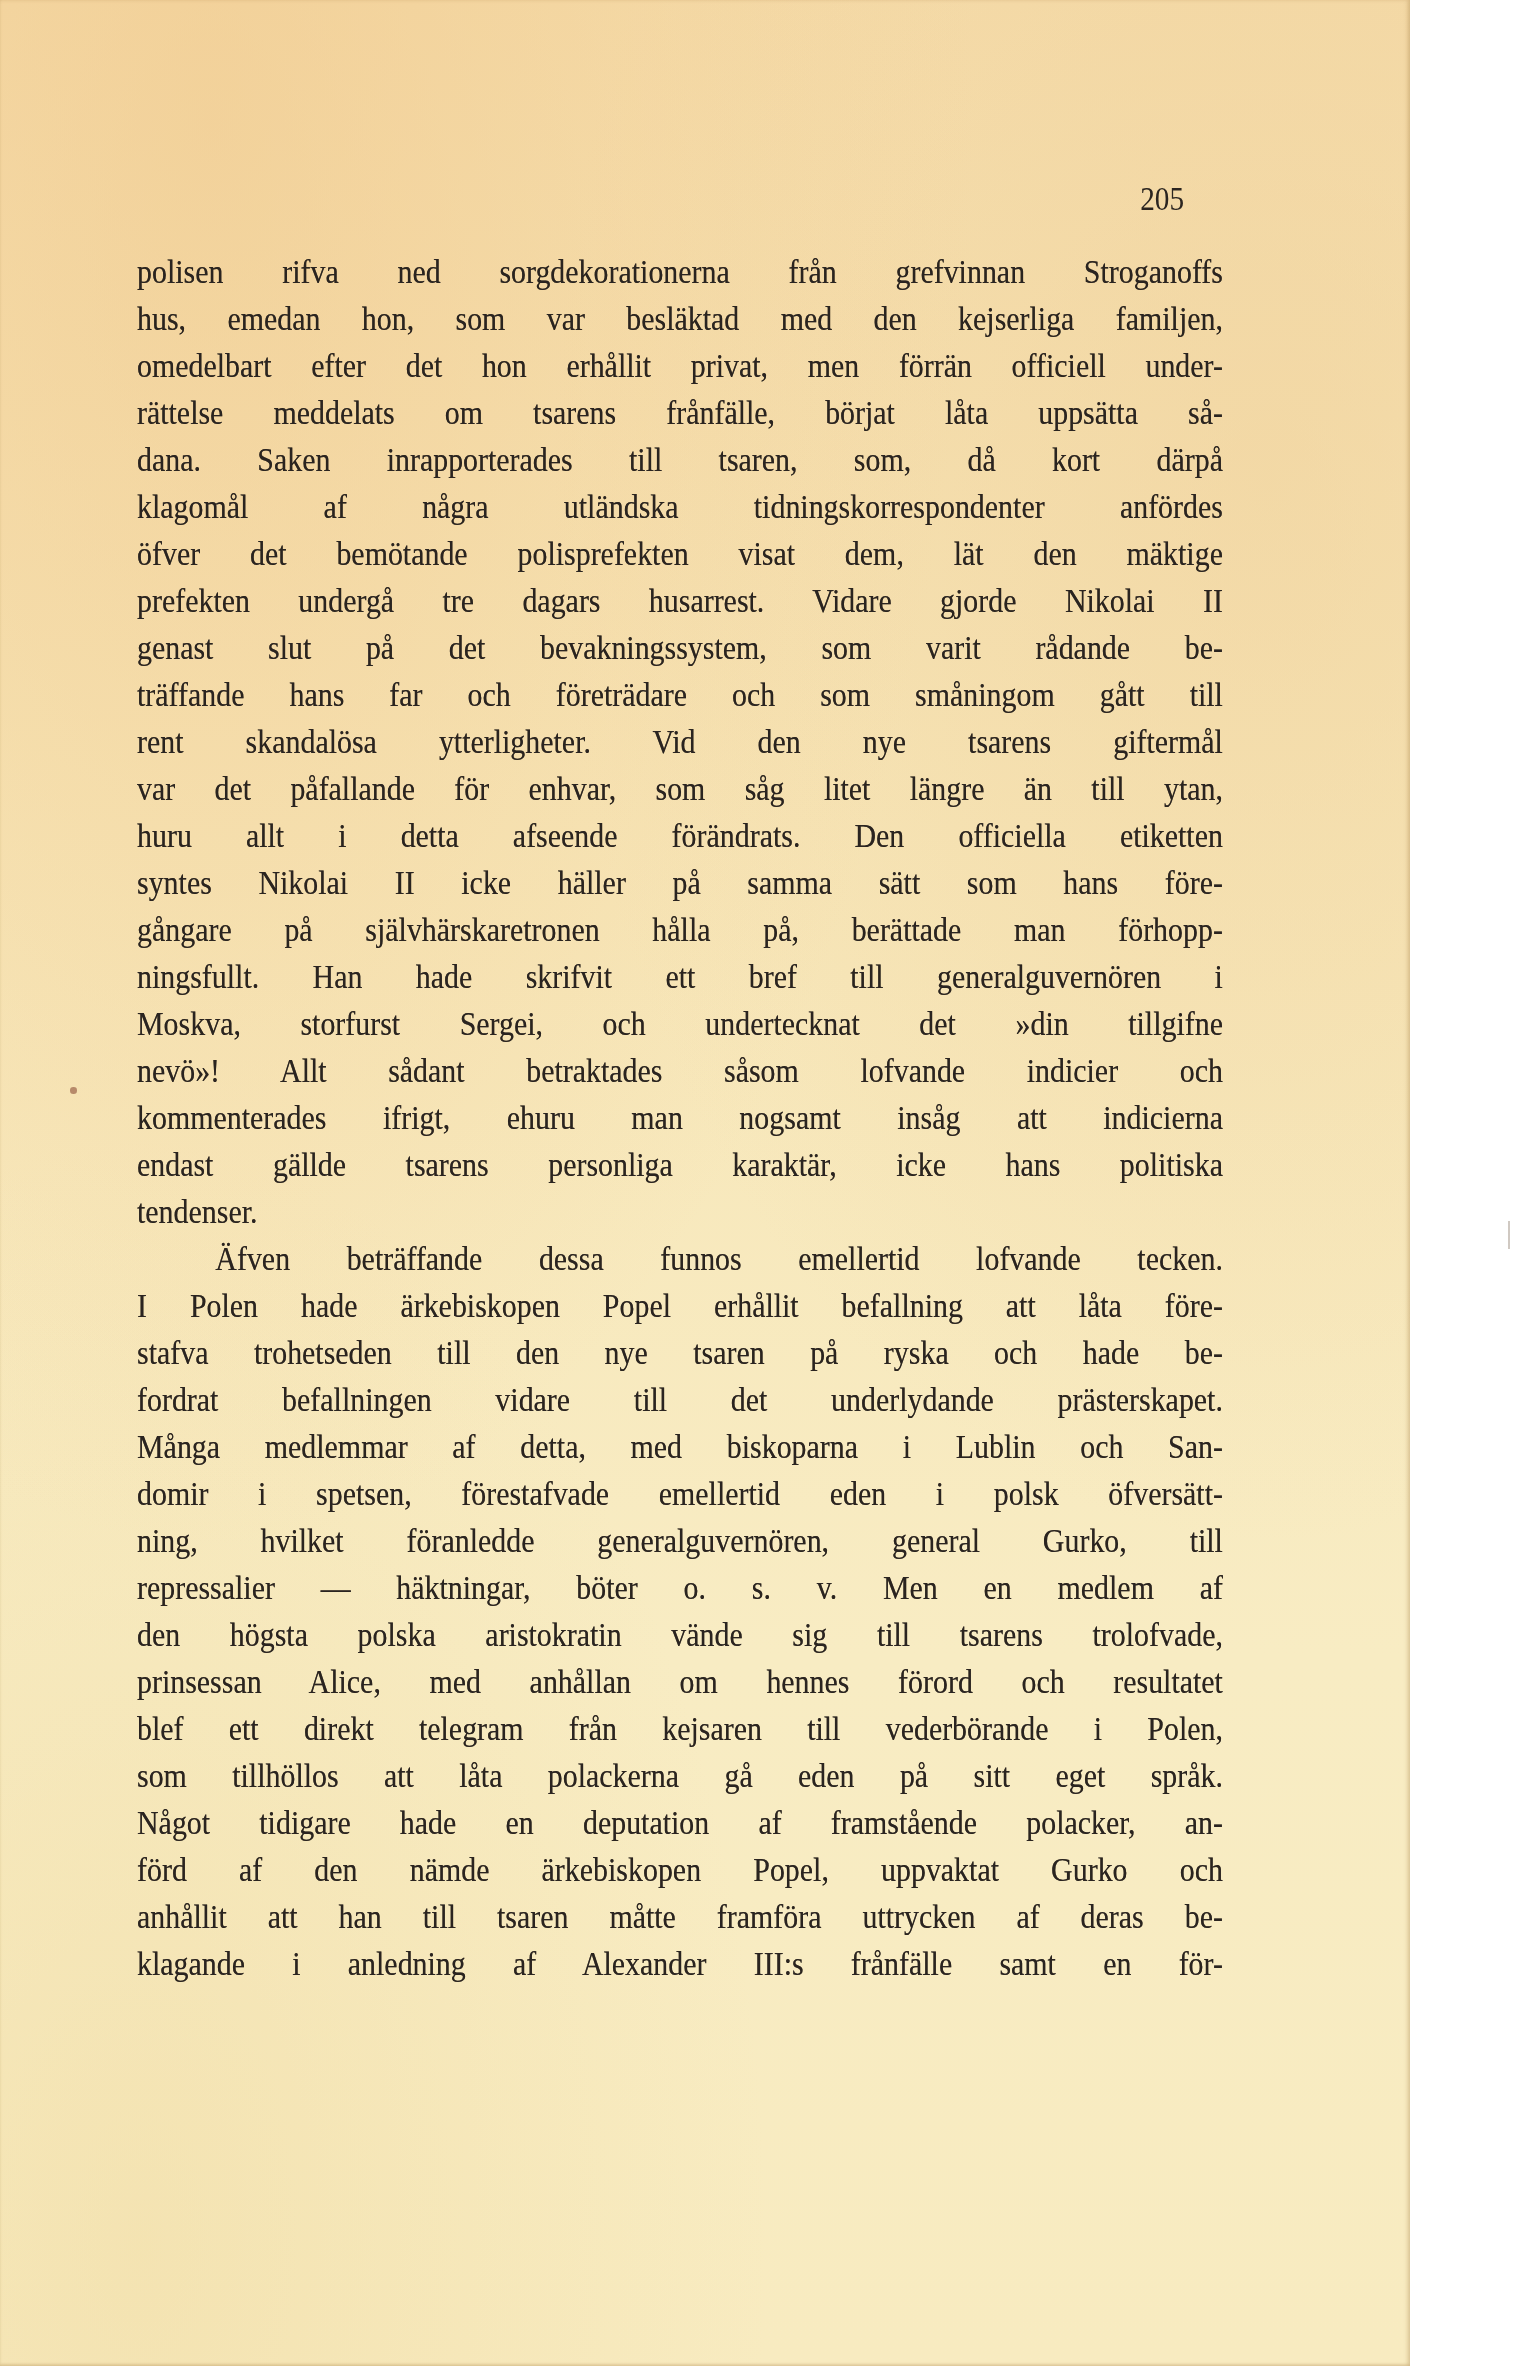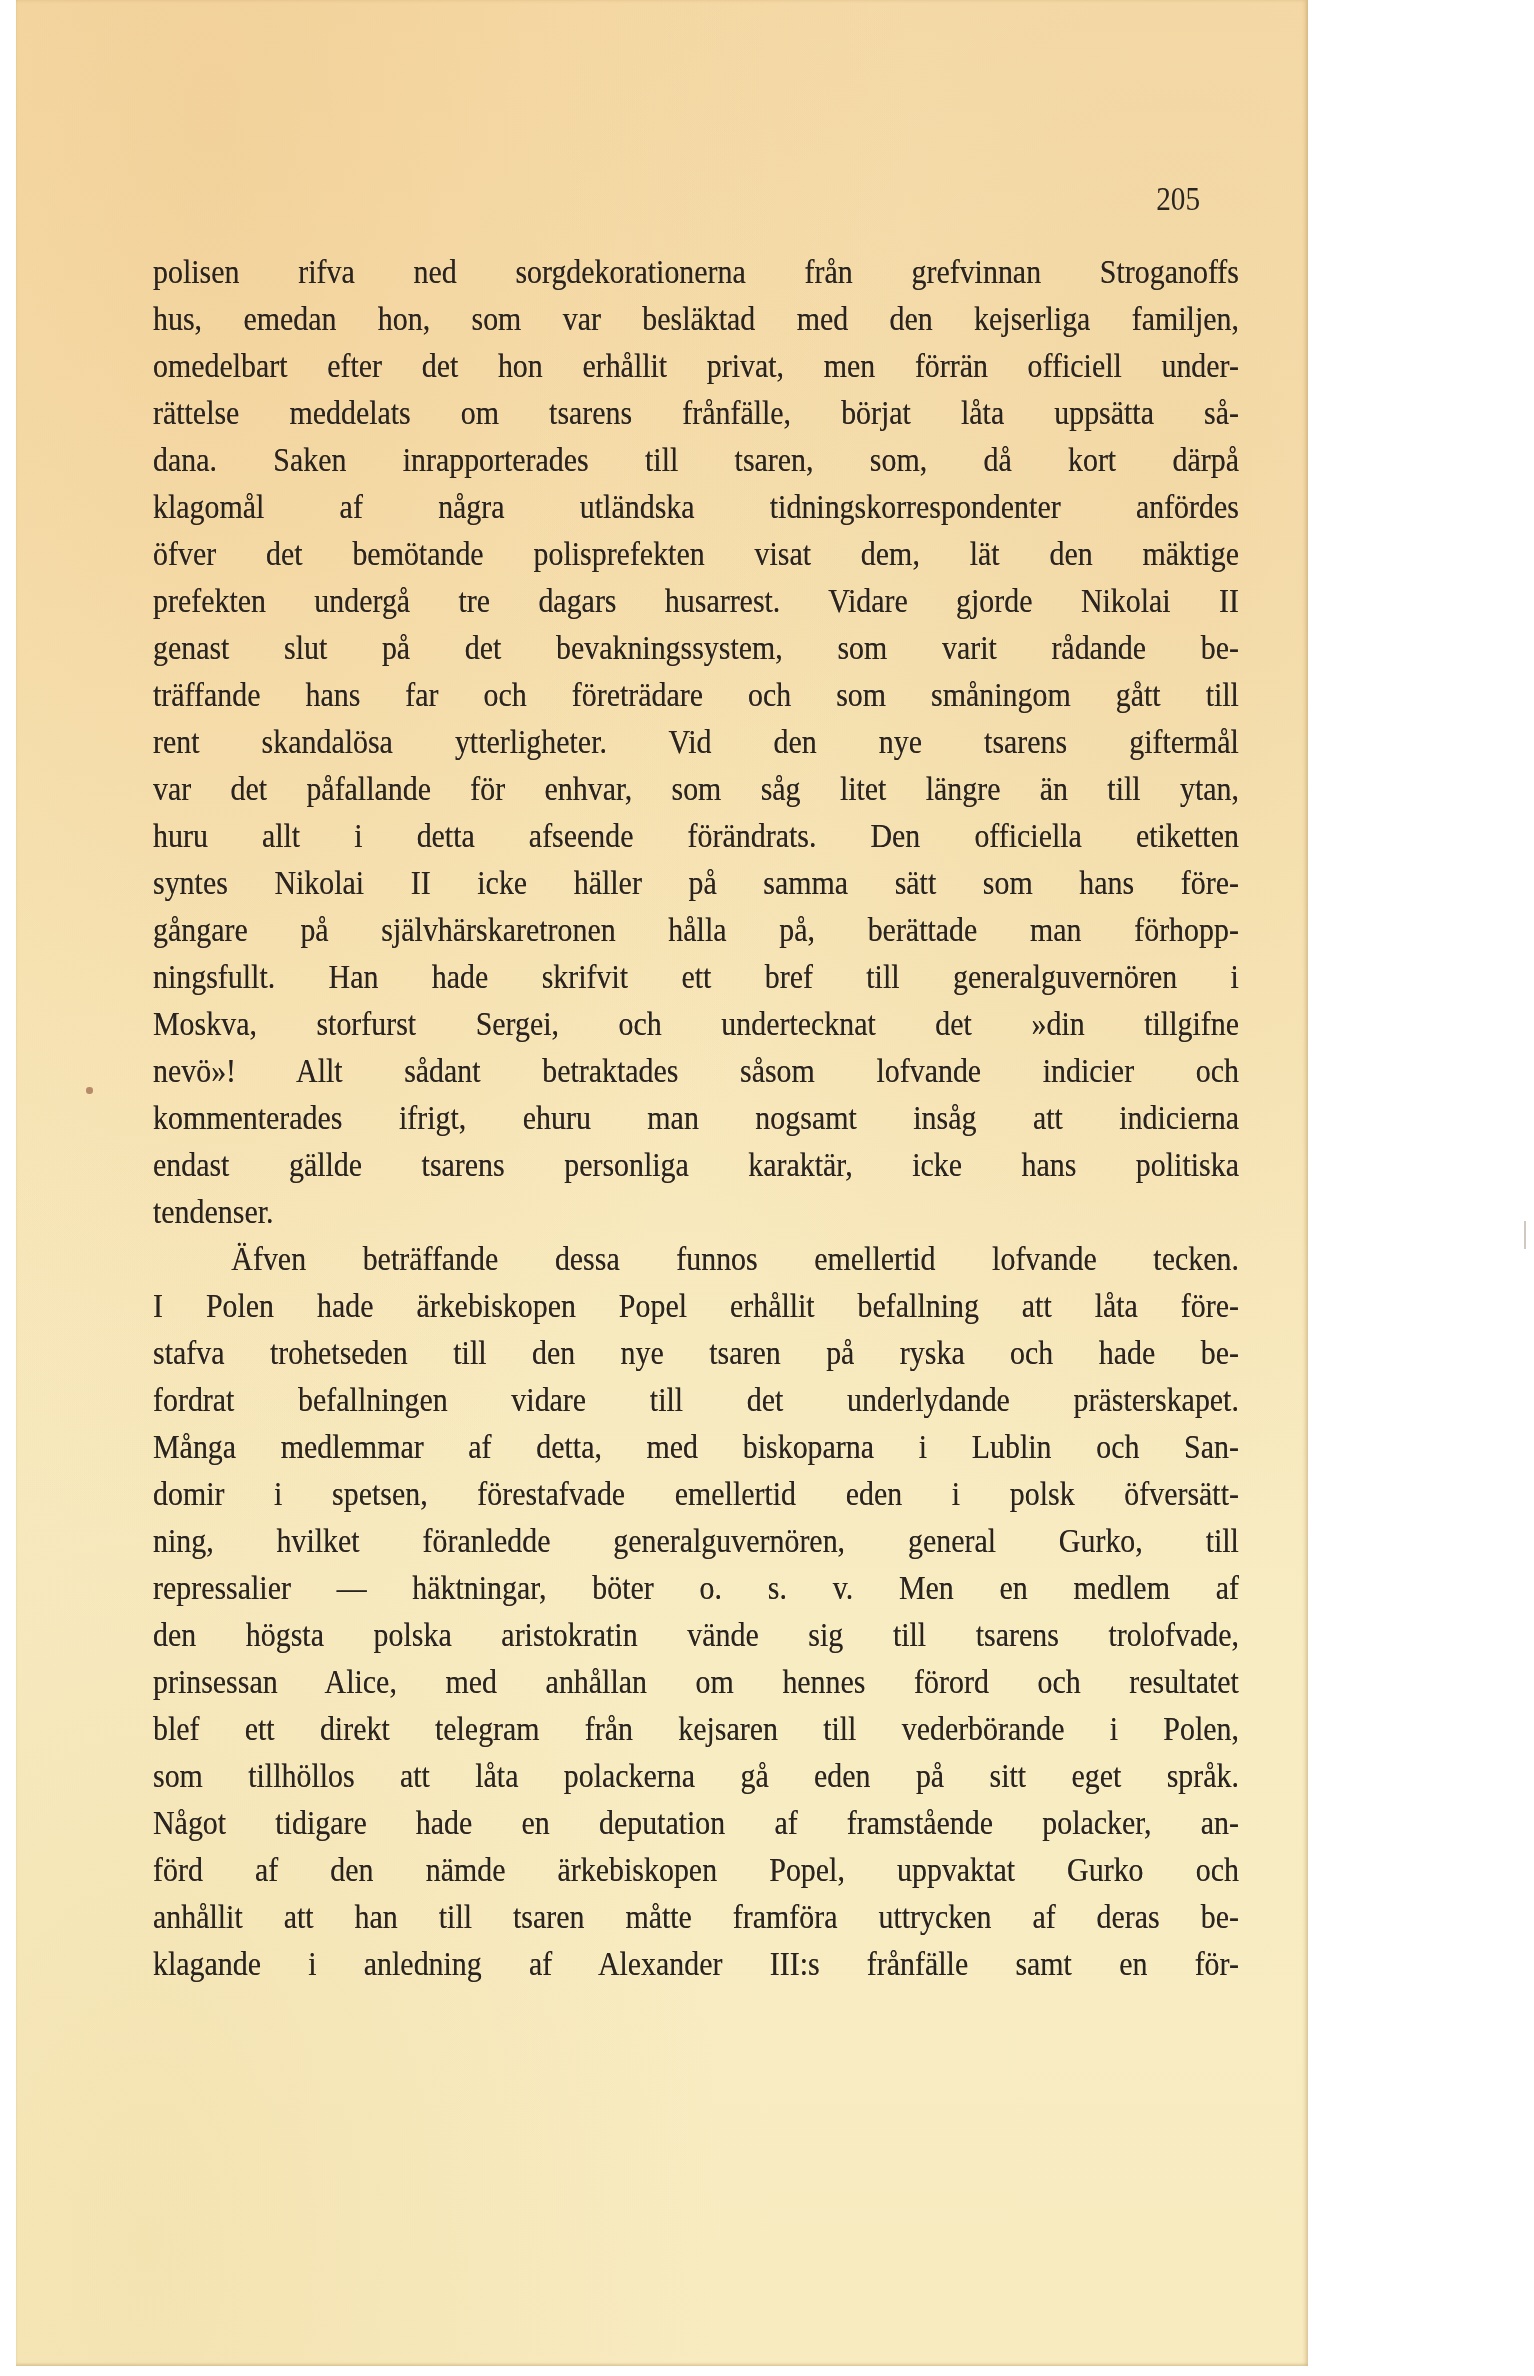--- a/index.html
+++ b/index.html
@@ -5,23 +5,23 @@
   html, body {
     margin: 0;
     padding: 0;
     width: 1534px;
     height: 2376px;
     overflow: hidden;
     background: #ffffff;
   }
   .page {
     position: absolute;
-    left: 16px;
+    left: 0;
     top: 0;
-    width: 1292px;
+    width: 1410px;
     height: 2366px;
     background:
       radial-gradient(ellipse at 15% 5%, rgba(240,200,140,0.55) 0%, rgba(240,200,140,0) 45%),
       radial-gradient(ellipse at 90% 20%, rgba(238,205,150,0.45) 0%, rgba(238,205,150,0) 40%),
       radial-gradient(ellipse at 10% 95%, rgba(236,212,150,0.35) 0%, rgba(236,212,150,0) 35%),
       linear-gradient(180deg, #f5dcaa 0%, #f7e6b8 35%, #f8ecc3 70%, #f8ebc0 100%);
     box-shadow: inset -2.8px 0 3.8px rgba(160,120,60,0.25), inset 0 -1.9px 2.8px rgba(160,120,60,0.2);
   }
   .page-number {
     position: absolute;

